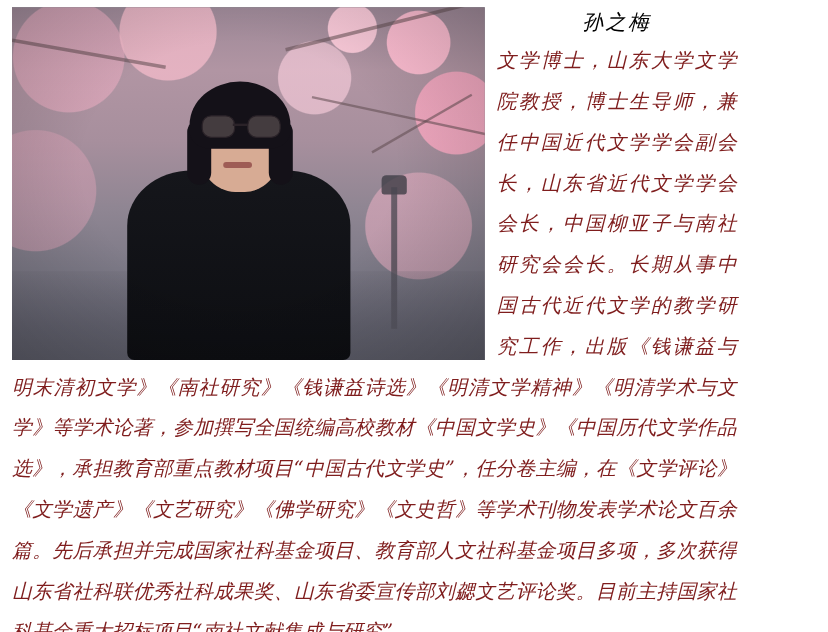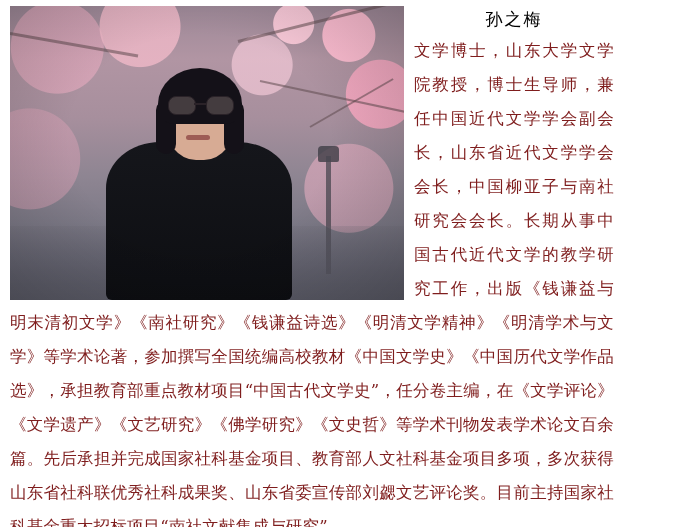--- a/index.html
+++ b/index.html
@@ -12,20 +12,21 @@
     background: #ffffff;
     font-family: "DejaVu Serif", "Liberation Serif", serif;
     overflow: hidden;
   }
   .page {
     position: relative;
     width: 624px;
     height: 527px;
     box-sizing: border-box;
     padding: 6px 10px 0 10px;
+    font-style: italic;
   }
   
   .photo-wrap {
     float: left;
     width: 394px;
     height: 294px;
     margin: 0 10px 2px 0;
     position: relative;
     overflow: hidden;
     background: #6b6a74;

